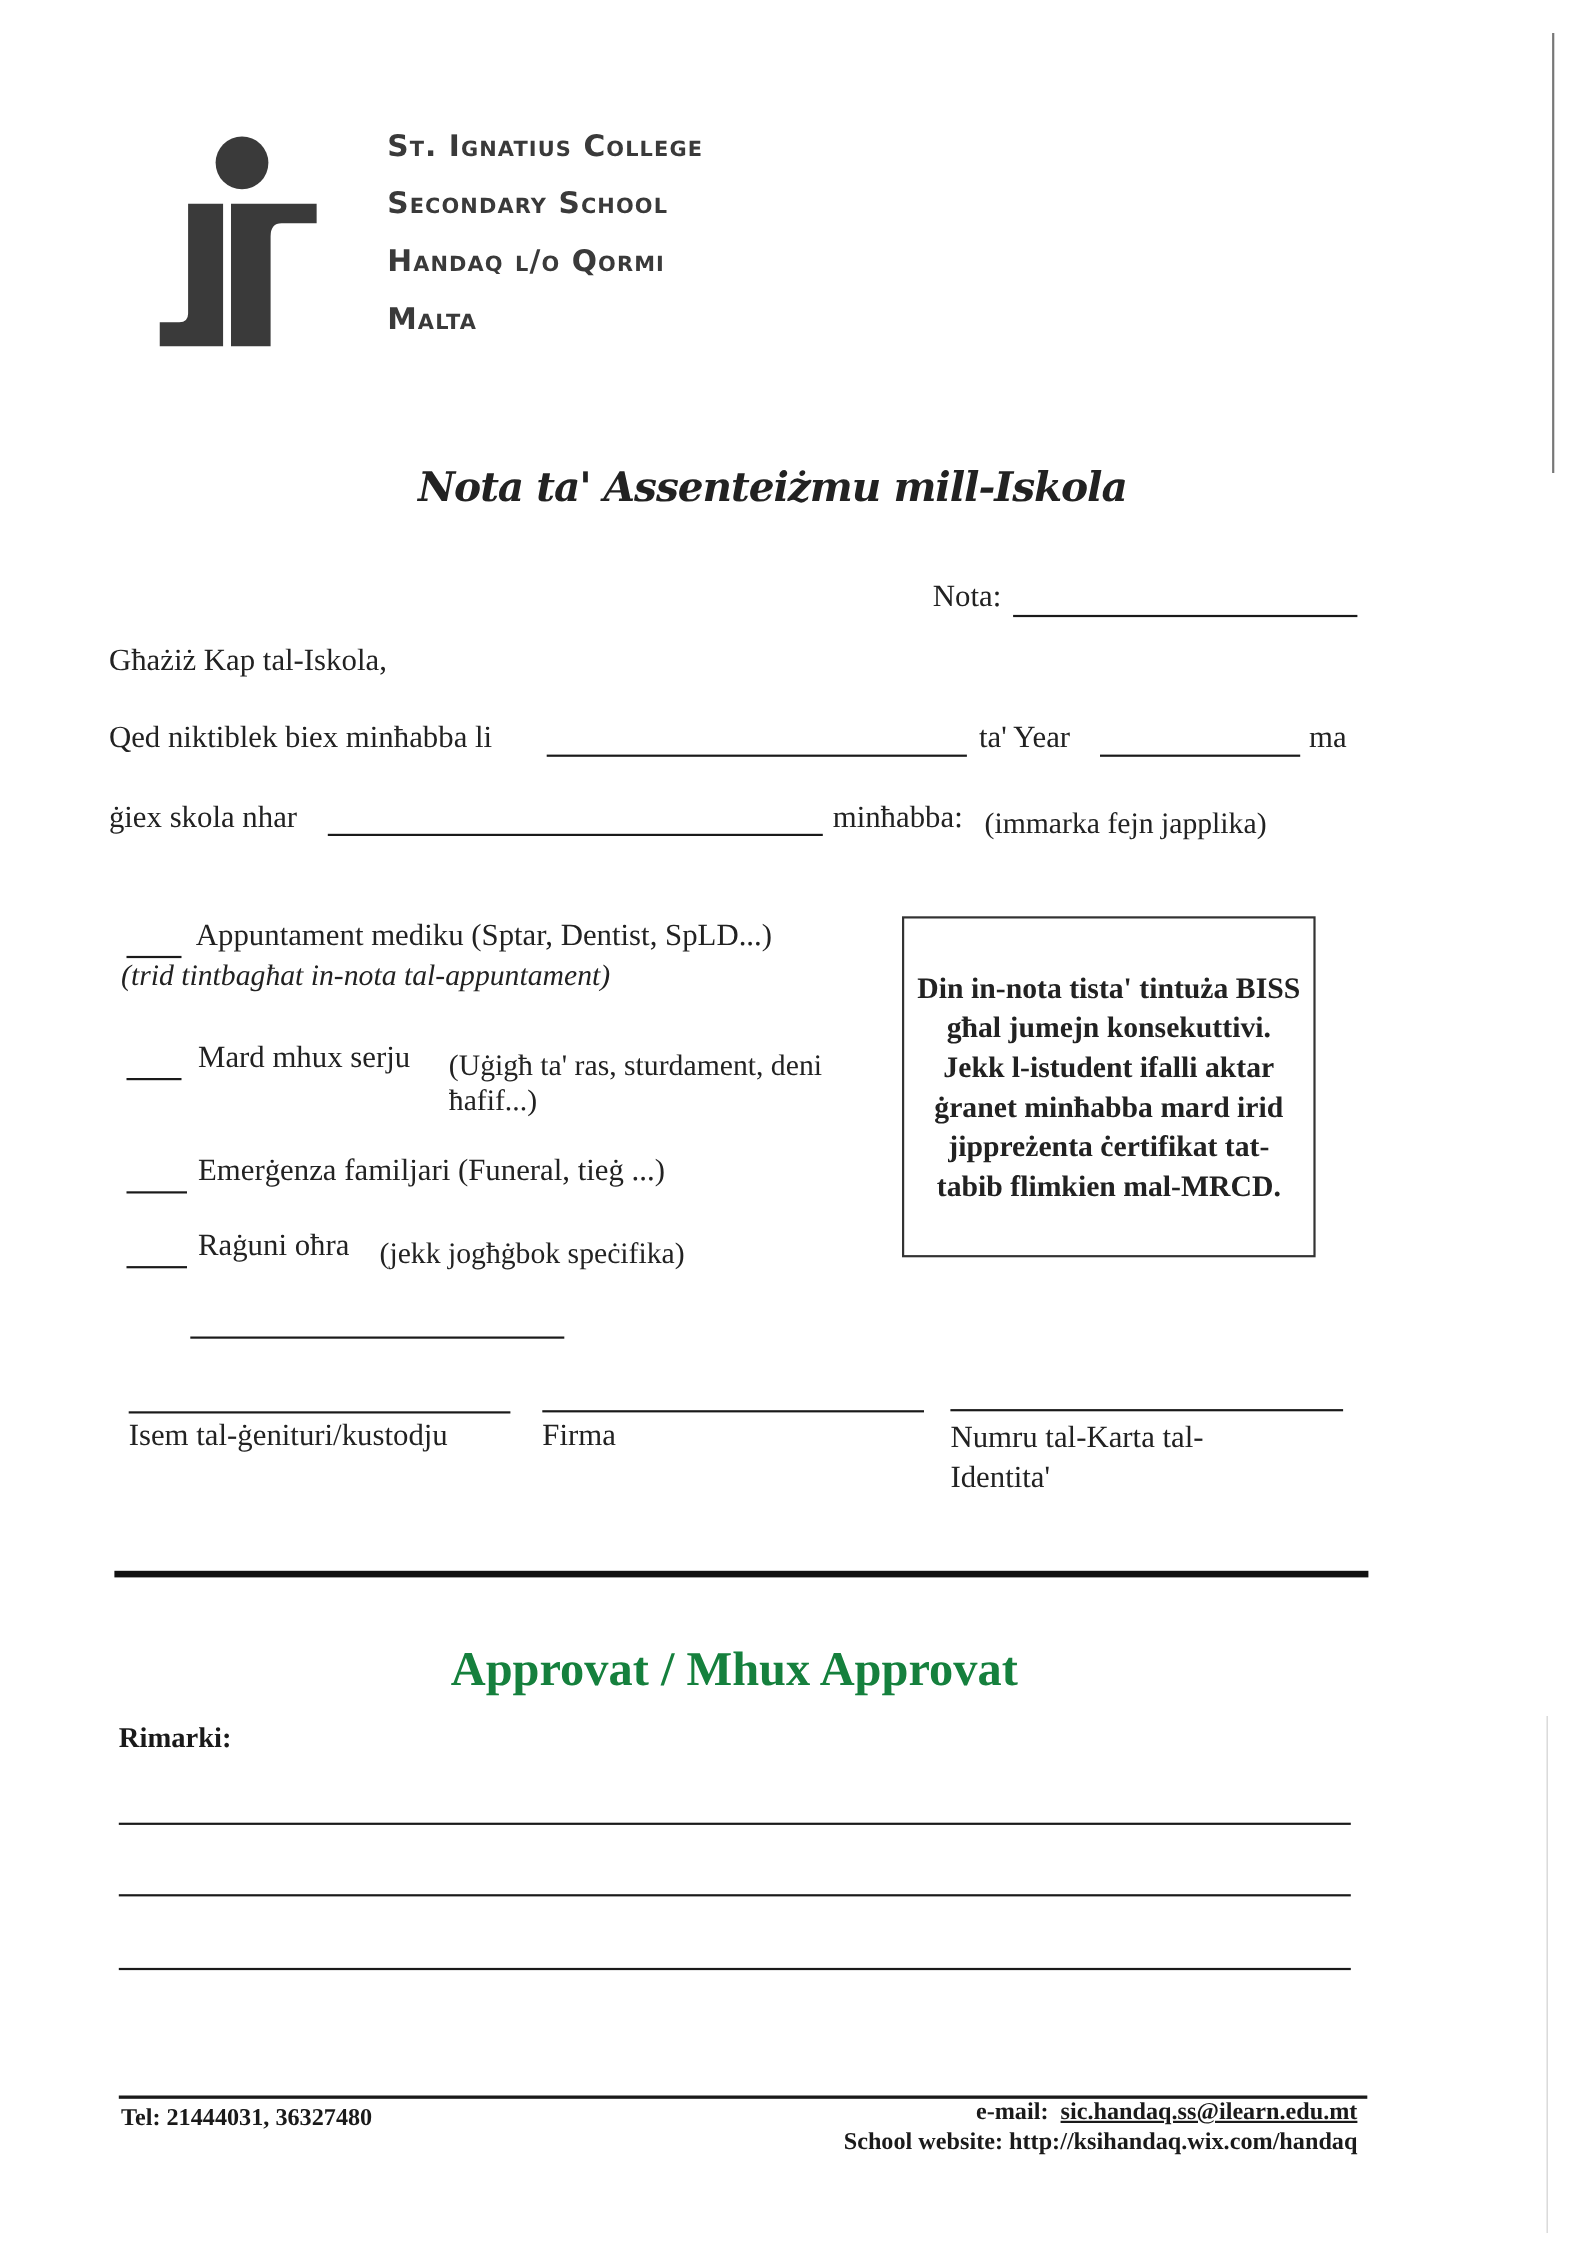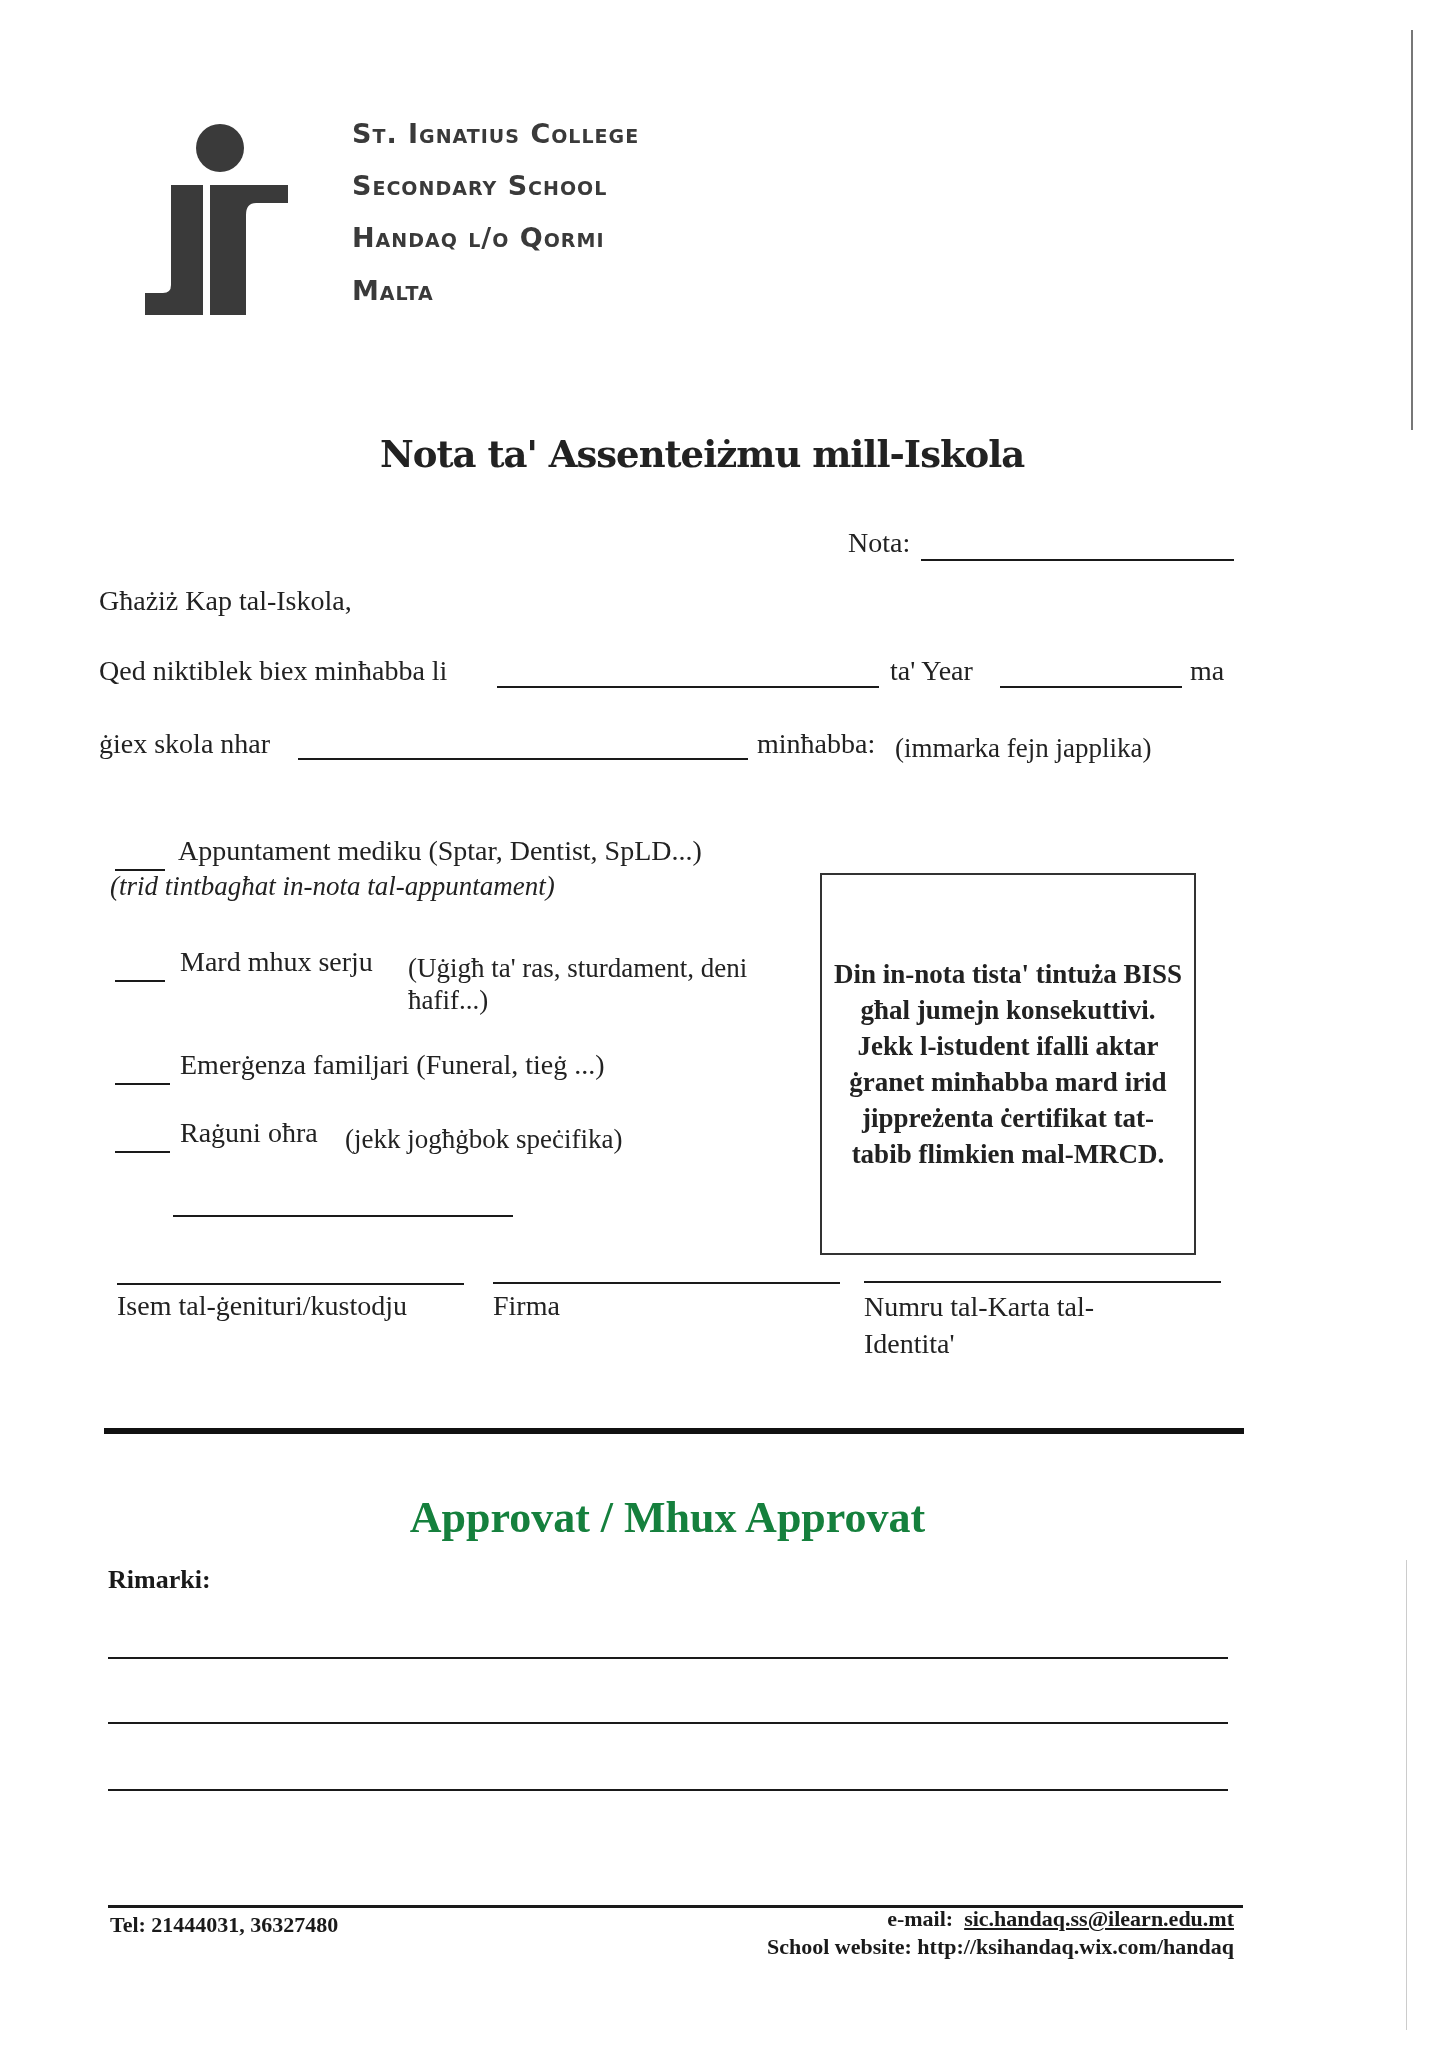--- a/index.html
+++ b/index.html
@@ -16,34 +16,33 @@
     
     .logo-dot { left: 196px; top: 124px; width: 48px; height: 48px; border-radius: 50%; background: #3a3a3a; }
     .logo-j { left: 145px; top: 185px; width: 58px; height: 130px; }
     .logo-r { left: 210px; top: 185px; width: 78px; height: 130px; }
 
     .college-line {
       left: 352px; font-family: "DejaVu Sans", sans-serif; font-weight: bold;
       font-size: 27px; letter-spacing: 1px; color: #3a3a3a; font-variant: small-caps;
     }
     .form-title {
-      left: 380px; top: 432px; font-size: 37px; font-weight: bold; color: #222;
-      font-family: "DejaVu Serif", serif; letter-spacing: -1px;
+      left: 380px; top: 420px; font-size: 37px; font-weight: bold; color: #222;
+      font-family: "DejaVu Serif", serif; letter-spacing: -1px; font-style: italic;
     }
     .txt { font-size: 28px; color: #222; white-space: nowrap; }
     .small { font-size: 27px; }
     .ital { font-style: italic; }
     .line { position: absolute; height: 2px; background: #1a1a1a; }
     .line.thick { height: 6px; background: #111; }
 
     .note-box {
-      left: 820px; top: 833px; width: 376px; height: 382px; border: 2px solid #333;
+      left: 820px; top: 833px; width: 376px; height: 310px; border: 2px solid #333;
       box-sizing: border-box; display: flex; align-items: center; justify-content: center;
       text-align: center;
-      margin-top: 40px;
     }
     .note-box p {
       margin: 0; font-size: 27px; font-weight: bold; line-height: 36px; color: #222; width: 350px;
     }
     .approval-title {
       left: 0; width: 1335px; top: 1492px; text-align: center; font-size: 44px; font-weight: bold; color: #15803d;
     }
     .remarks-label { left: 108px; top: 1565px; font-size: 26px; font-weight: bold; }
     .footer-bold { font-family: "Liberation Serif", serif; font-weight: bold; font-size: 22px; color: #1a1a1a; white-space: nowrap; }
     .email-link { text-decoration: underline; color: #1a1a1a; }

